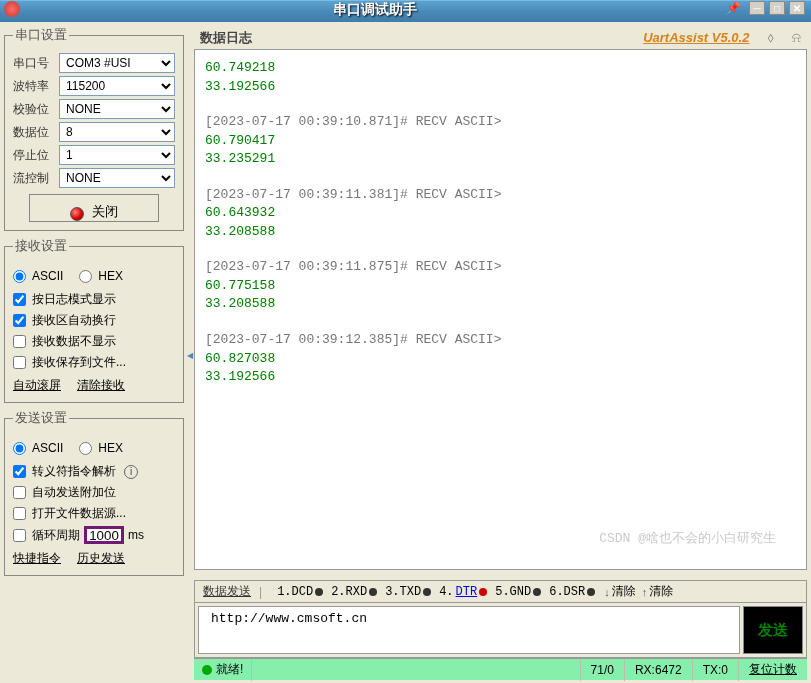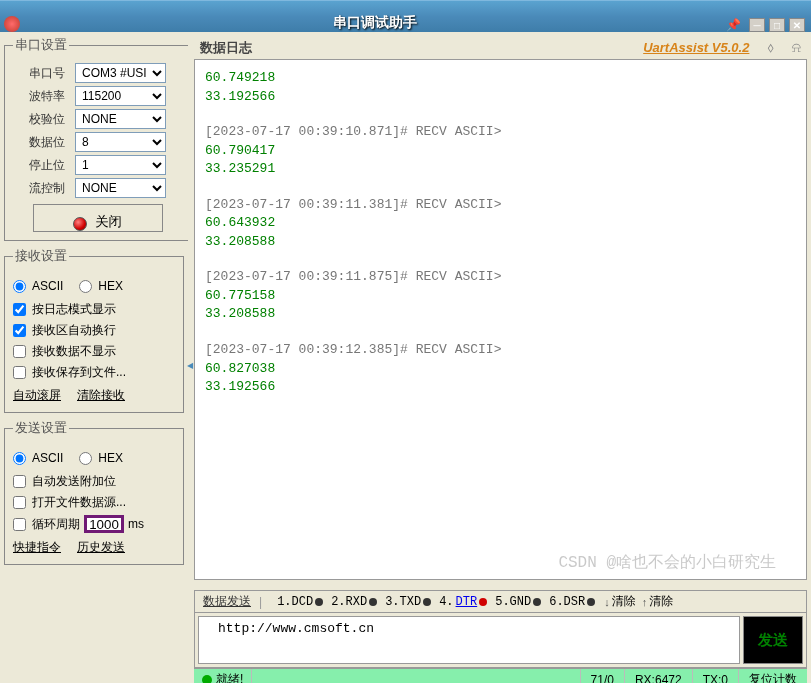--- a/index.html
+++ b/index.html
@@ -1,27 +1,27 @@
 <!DOCTYPE html>
 <html><head>
 <meta charset="utf-8">
 <style>
 * { box-sizing: border-box; margin: 0; padding: 0; }
 body { font-family: "Microsoft YaHei", SimSun, sans-serif; font-size: 12px; background: #ece9d8; width: 811px; height: 683px; overflow: hidden; }
-.titlebar { height: 32px; background: linear-gradient(to bottom, #5aa3d0 0%, #4a8ab9 50%, #3e7da9 100%); display: flex; align-items: flex-end; color: white; font-weight: bold; position: relative; border-top: 1px solid #7fb8de; }
+.titlebar { height: 22px; background: linear-gradient(to bottom, #5aa3d0 0%, #4a8ab9 50%, #3e7da9 100%); display: flex; align-items: flex-start; color: white; font-weight: bold; position: relative; border-top: 1px solid #7fb8de; }
 .titlebar-center { flex: 1; text-align: center; text-shadow: 1px 1px 2px #000; font-size: 14px; }
 .titlebar-icon { width: 16px; height: 16px; background: radial-gradient(circle, #ff6b6b, #c0392b); border-radius: 50%; margin: 0 4px; }
 .titlebar-btns { display: flex; margin-right: 4px; align-items: center; }
 .tbbtn { width: 16px; height: 14px; margin: 0 2px; background: #d4d0c8; border: 1px solid #888; display: flex; align-items: center; justify-content: center; font-size: 10px; cursor: pointer; }
 .main { display: flex; height: 658px; }
 .sidebar { width: 188px; padding: 4px; display: flex; flex-direction: column; gap: 6px; }
 .content { flex: 1; display: flex; flex-direction: column; padding: 4px 4px 0 0; }
 fieldset { border: 1px solid #888; padding: 6px 8px 8px; background: #ece9d8; }
 legend { color: #555; padding: 0 2px; font-size: 13px; }
-.row { display: flex; align-items: center; margin: 3px 16px; gap: 4px; }
+.row { display: flex; align-items: center; margin: 3px 0; gap: 4px; }
 .lbl { width: 42px; color: #333; }
 select { flex: 1; height: 20px; background: #fff; border: 1px solid #7f9db9; font-size: 12px; padding: 0 2px; }
 .connbtn { width: 130px; height: 28px; margin: 6px auto 0; display: flex; align-items: flex-end; justify-content: center; gap: 8px; background: #ece9d8; border: 1px solid #888; cursor: pointer; }
 .led { width: 14px; height: 14px; border-radius: 50%; background: radial-gradient(circle at 35% 35%, #ff8080, #d00000 60%, #800000); border: 1px solid #555; }
 .chk { display: flex; align-items: center; margin: 4px 0; gap: 4px; }
 .chk input[type=checkbox], .chk input[type=radio] { margin: 0 2px 0 0; }
 .linkrow { display: flex; gap: 16px; margin-top: 6px; }
 .linkrow a { color: #000000; text-decoration: underline; cursor: pointer; }
 .helpicon { width: 14px; height: 14px; border-radius: 50%; border: 1px solid #666; display: inline-flex; align-items: center; justify-content: center; font-size: 10px; color: #444; margin-left: 4px; }
 .loopinput { width: 40px; border: 3px solid #701a75; height: 18px; text-align: center; }
@@ -39,29 +39,29 @@
 .sendhead { display: flex; align-items: center; border-bottom: 1px solid #999; height: 22px; font-size: 12px; background: #ece9d8; padding: 0 4px; }
 .sendhead .tab { text-decoration: underline; color: #333; padding: 0 4px; }
 .sigs { display: flex; align-items: center; gap: 2px; margin-left: 8px; }
 .sig { display: flex; align-items: center; gap: 2px; margin: 0 3px; font-family: "Courier New", monospace; }
 .sig .dot { width: 8px; height: 8px; border-radius: 50%; background: #333; }
 .sig.on a { color: #0000ee; text-decoration: underline; }
 .sig.on .dot { background: #d00000; }
 .clearbtn { display: flex; align-items: center; gap: 2px; margin-left: 6px; cursor: pointer; }
 .arrow { font-size: 11px; color: #555; }
 .sendbody { display: flex; height: 54px; }
-.sendtext { flex: 1; border: 1px solid #999; margin: 3px; font-family: "Courier New", monospace; font-size: 13px; padding: 4px 19px; resize: none; background: #fff; }
+.sendtext { flex: 1; border: 1px solid #999; margin: 3px; font-family: "Courier New", monospace; font-size: 13px; padding: 4px 12px; resize: none; background: #fff; }
 .sendbtn { width: 60px; margin: 3px 3px 3px 0; background: #000000; border: 1px solid #888; color: #008000; font-size: 15px; font-weight: bold; cursor: pointer; }
 .statusbar { display: flex; align-items: center; height: 22px; border-top: 1px solid #999; background: #86efac; font-size: 12px; }
 .statusbar .cell { border-left: 1px solid #bbb; padding: 11px 10px; height: 100%; display: flex; align-items: center; }
 .statusbar .ready { display: flex; align-items: center; gap: 4px; padding: 0 8px; }
 .statusbar .greendot { width: 10px; height: 10px; border-radius: 50%; background: #0a0; }
 .splitter { width: 6px; background: #ece9d8; cursor: col-resize; position: relative; }
 .splitter::after { content: "◀"; position: absolute; top: 50%; left: -1px; font-size: 8px; color: #4a8ab9; }
-.watermark { position: absolute; right: 30px; bottom: 6px; color: rgba(100,100,100,0.35); font-size: 16px; pointer-events: none; }
+.watermark { position: absolute; right: 30px; bottom: 22px; color: rgba(100,100,100,0.35); font-size: 13px; pointer-events: none; }
 </style>
 </head>
 <body>
 
 <div class="titlebar">
   <div class="titlebar-icon"></div>
   <div class="titlebar-center">串口调试助手</div>
   <div class="titlebar-btns">
     <span style="color:#fff;margin-right:6px;cursor:pointer;">📌</span>
     <div class="tbbtn">─</div>
@@ -144,20 +144,25 @@
       <div class="chk">
         <label class="chk">
             <input type="radio" name="sfmt" checked="" style="">
             <span>ASCII</span>
           </label>
         <label class="chk" style="margin-left:12px;">
             <input type="radio" name="sfmt" style="">
             <span>HEX</span>
           </label>
       </div>
+      <label class="chk">
+          <input type="checkbox" checked="" style="">
+          <span>转义符指令解析</span>
+          <span class="helpicon">i</span>
+        </label>
       <label class="chk">
           <input type="checkbox" style="">
           <span>自动发送附加位</span>
         </label>
       <label class="chk">
           <input type="checkbox" style="">
           <span>打开文件数据源...</span>
         </label>
       <label class="chk">
           <input type="checkbox" style="">

